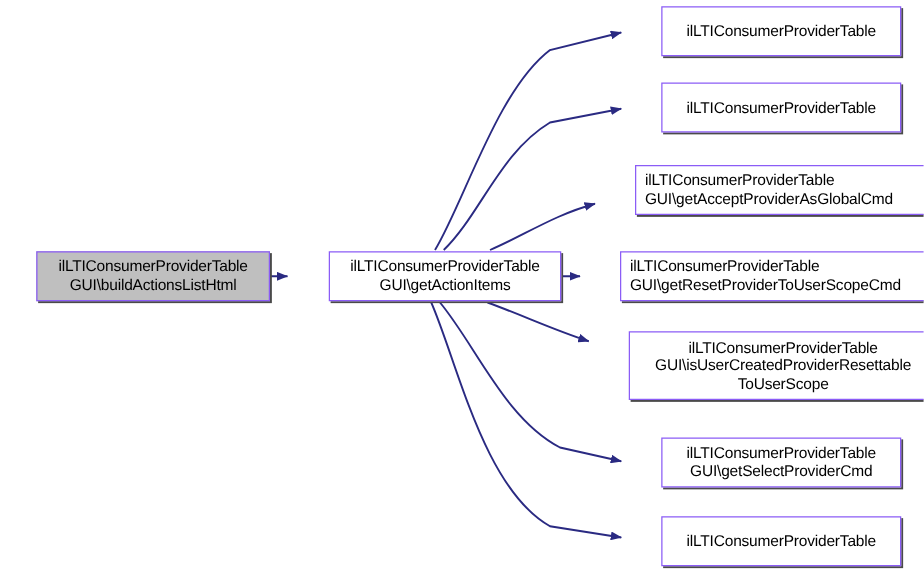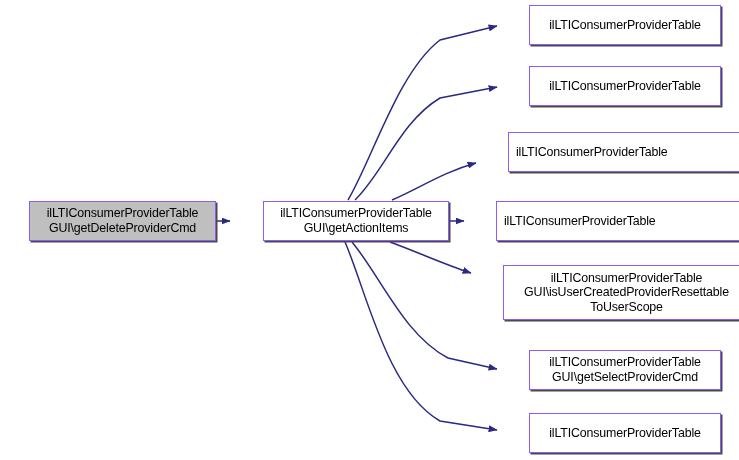--- a/index.html
+++ b/index.html
@@ -71,24 +71,24 @@
         <path d="M 355,200 C 384,172 400,122 440,98 L 497,87" marker-end="url(#arrowhead)" stroke="#2a2a82"></path>
         <path d="M 392,200 C 420,188 443,172 476,163" marker-end="url(#arrowhead)" stroke="#2a2a82"></path>
         <path d="M 426,221 L 464,221" marker-end="url(#arrowhead)" stroke="#2a2a82"></path>
         <path d="M 390,242 C 420,253 443,264 471,273" marker-end="url(#arrowhead)" stroke="#2a2a82"></path>
         <path d="M 352,242 C 381,277 404,335 448,358 L 497,369" marker-end="url(#arrowhead)" stroke="#2a2a82"></path>
         <path d="M 345,242 C 366,290 387,391 440,421 L 497,430" marker-end="url(#arrowhead)" stroke="#2a2a82"></path>
       </g>
   </svg>
 
   <div id="node-layer">
-      <div class="node current" style="left: 5px; top: 201px; width: 187px; height: 40px;"><span class="line">ilLTIConsumerProviderTable</span><span class="line">GUI\getDeleteProviderCmd</span></div>
+      <div class="node current" style="left: 5px; top: 201px; width: 187px; height: 40px;"><span class="line">ilLTIConsumerProviderTable</span><span class="line">GUI\buildActionsListHtml</span></div>
       <div class="node" style="left: 239px; top: 201px; width: 186px; height: 40px;"><span class="line">ilLTIConsumerProviderTable</span><span class="line">GUI\getActionItems</span></div>
       <div class="node" style="left: 505px; top: 5px; width: 192px; height: 40px;"><span class="line">ilLTIConsumerProviderTable</span></div>
       <div class="node" style="left: 505px; top: 66px; width: 192px; height: 40px;"><span class="line">ilLTIConsumerProviderTable</span></div>
-      <div class="node left-align" style="left: 484px; top: 132px; width: 239px; height: 40px;"><span class="line">ilLTIConsumerProviderTable</span></div>
-      <div class="node left-align" style="left: 472px; top: 201px; width: 261px; height: 40px;"><span class="line">ilLTIConsumerProviderTable</span></div>
+      <div class="node left-align" style="left: 484px; top: 132px; width: 239px; height: 40px;"><span class="line">ilLTIConsumerProviderTable</span><span class="line">GUI\getAcceptProviderAsGlobalCmd</span></div>
+      <div class="node left-align" style="left: 472px; top: 201px; width: 261px; height: 40px;"><span class="line">ilLTIConsumerProviderTable</span><span class="line">GUI\getResetProviderToUserScopeCmd</span></div>
       <div class="node" style="left: 479px; top: 265px; width: 247px; height: 55px;"><span class="line">ilLTIConsumerProviderTable</span><span class="line">GUI\isUserCreatedProviderResettable</span><span class="line">ToUserScope</span></div>
       <div class="node" style="left: 505px; top: 350px; width: 192px; height: 40px;"><span class="line">ilLTIConsumerProviderTable</span><span class="line">GUI\getSelectProviderCmd</span></div>
       <div class="node" style="left: 505px; top: 413px; width: 192px; height: 40px;"><span class="line">ilLTIConsumerProviderTable</span></div>
     </div>
 
 </div>
 
 </body></html>

